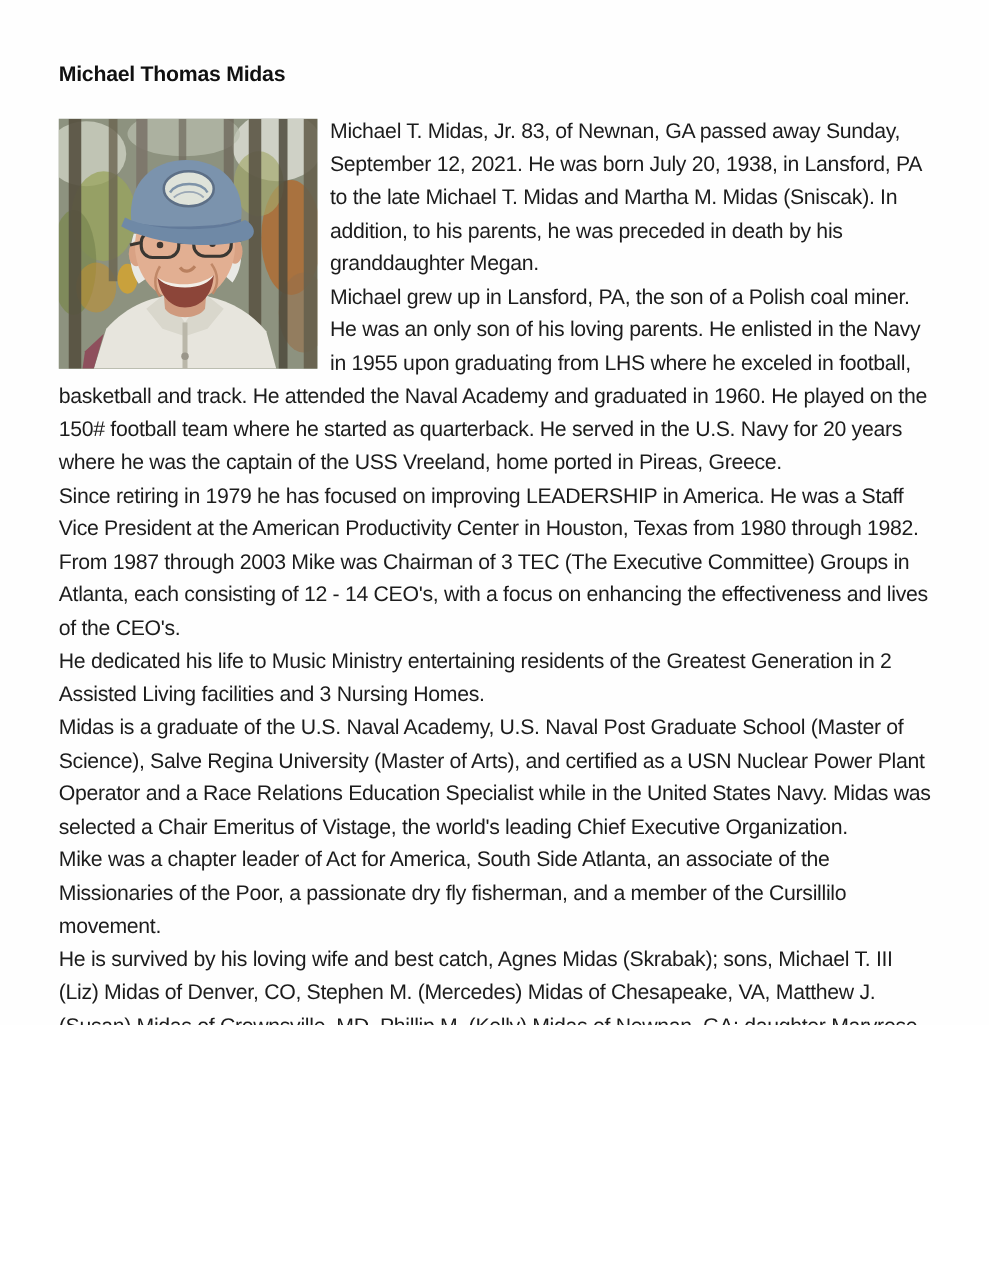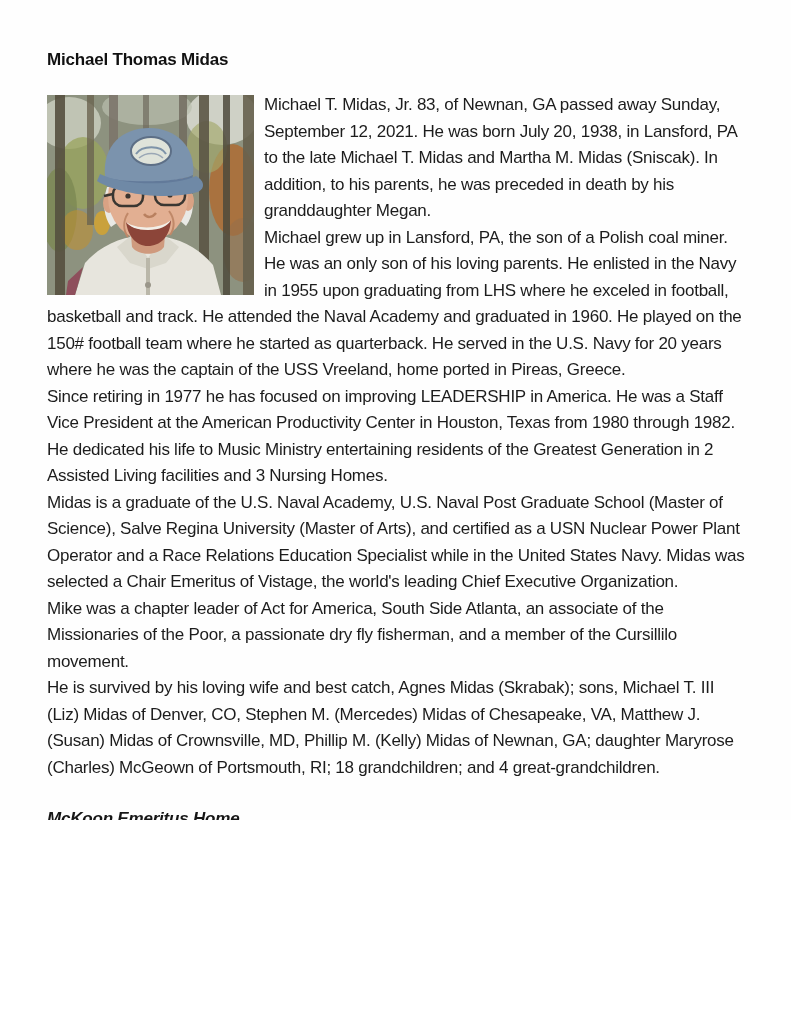--- a/index.html
+++ b/index.html
@@ -126,21 +126,22 @@
         <path d="M58 82 C72 88 132 88 146 80 L145 86 C128 94 74 94 59 87 Z" fill="#627a9a"></path>
         <path d="M53 79 C74 90 126 92 149 81 C157 85 159 93 151 97 C119 106 71 99 50 86 Z" fill="#6f89a6"></path>
         <ellipse cx="104" cy="56" rx="20" ry="14" fill="#dfe3da" stroke="#5d6f86" stroke-width="2"></ellipse>
         <path d="M89 59 C95 50 114 50 119 59" stroke="#7e93a8" stroke-width="2" fill="none"></path>
         <path d="M92 63 C99 57 110 57 116 63" stroke="#9aa7b5" stroke-width="1.5" fill="none"></path>
       </svg>
     </div>
 
     <p class="para">Michael T. Midas, Jr. 83, of Newnan, GA passed away Sunday, September 12, 2021. He was born July 20, 1938, in Lansford, PA to the late Michael T. Midas and Martha M. Midas (Sniscak). In addition, to his parents, he was preceded in death by his granddaughter Megan.</p>
     <p class="para">Michael grew up in Lansford, PA, the son of a Polish coal miner. He was an only son of his loving parents. He enlisted in the Navy in 1955 upon graduating from LHS where he exceled in football, basketball and track. He attended the Naval Academy and graduated in 1960. He played on the 150# football team where he started as quarterback. He served in the U.S. Navy for 20 years where he was the captain of the USS Vreeland, home ported in Pireas, Greece.</p>
-    <p class="para">Since retiring in 1977 he has focused on improving LEADERSHIP in America. He was a Staff Vice President at the American Productivity Center in Houston, Texas from 1980 through 1982.</p>
+    <p class="para">Since retiring in 1979 he has focused on improving LEADERSHIP in America. He was a Staff Vice President at the American Productivity Center in Houston, Texas from 1980 through 1982.</p>
+    <p class="para">From 1987 through 2003 Mike was Chairman of 3 TEC (The Executive Committee) Groups in Atlanta, each consisting of 12 - 14 CEO's, with a focus on enhancing the effectiveness and lives of the CEO's.</p>
     <p class="para">He dedicated his life to Music Ministry entertaining residents of the Greatest Generation in 2 Assisted Living facilities and 3 Nursing Homes.</p>
     <p class="para">Midas is a graduate of the U.S. Naval Academy, U.S. Naval Post Graduate School (Master of Science), Salve Regina University (Master of Arts), and certified as a USN Nuclear Power Plant Operator and a Race Relations Education Specialist while in the United States Navy. Midas was selected a Chair Emeritus of Vistage, the world's leading Chief Executive Organization.</p>
     <p class="para">Mike was a chapter leader of Act for America, South Side Atlanta, an associate of the Missionaries of the Poor, a passionate dry fly fisherman, and a member of the Cursillilo movement.</p>
     <p class="para">He is survived by his loving wife and best catch, Agnes Midas (Skrabak); sons, Michael T. III (Liz) Midas of Denver, CO, Stephen M. (Mercedes) Midas of Chesapeake, VA, Matthew J. (Susan) Midas of Crownsville, MD, Phillip M. (Kelly) Midas of Newnan, GA; daughter Maryrose (Charles) McGeown of Portsmouth, RI; 18 grandchildren; and 4 great-grandchildren.</p>
   </div>
 
   <p class="signature">McKoon Emeritus Home</p>
 
 </div>
 

